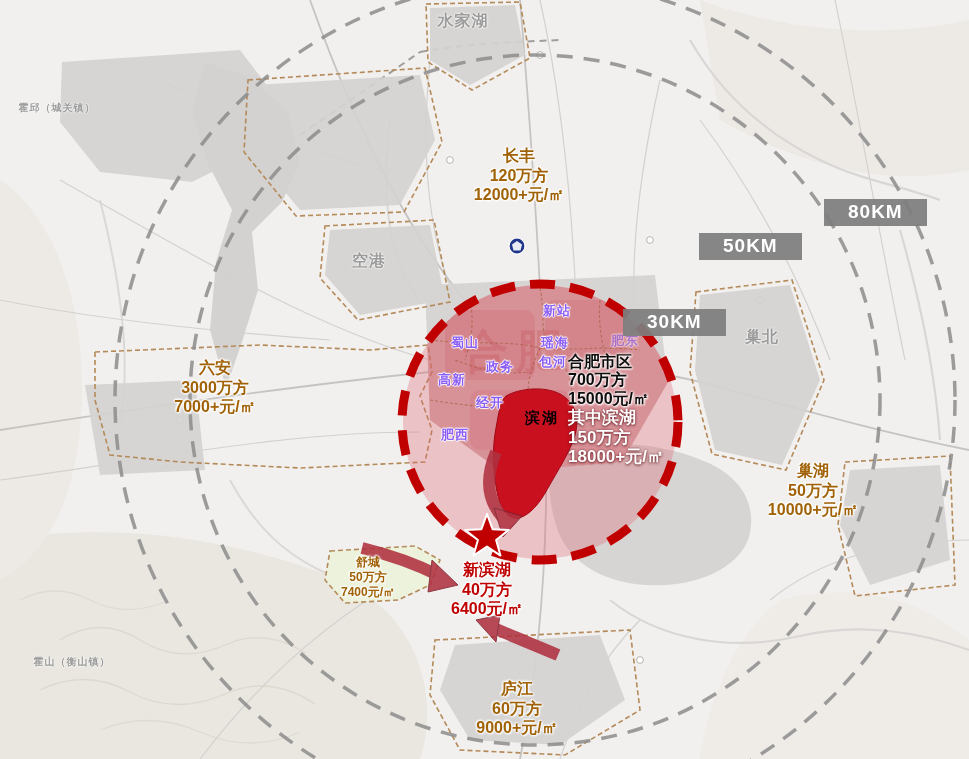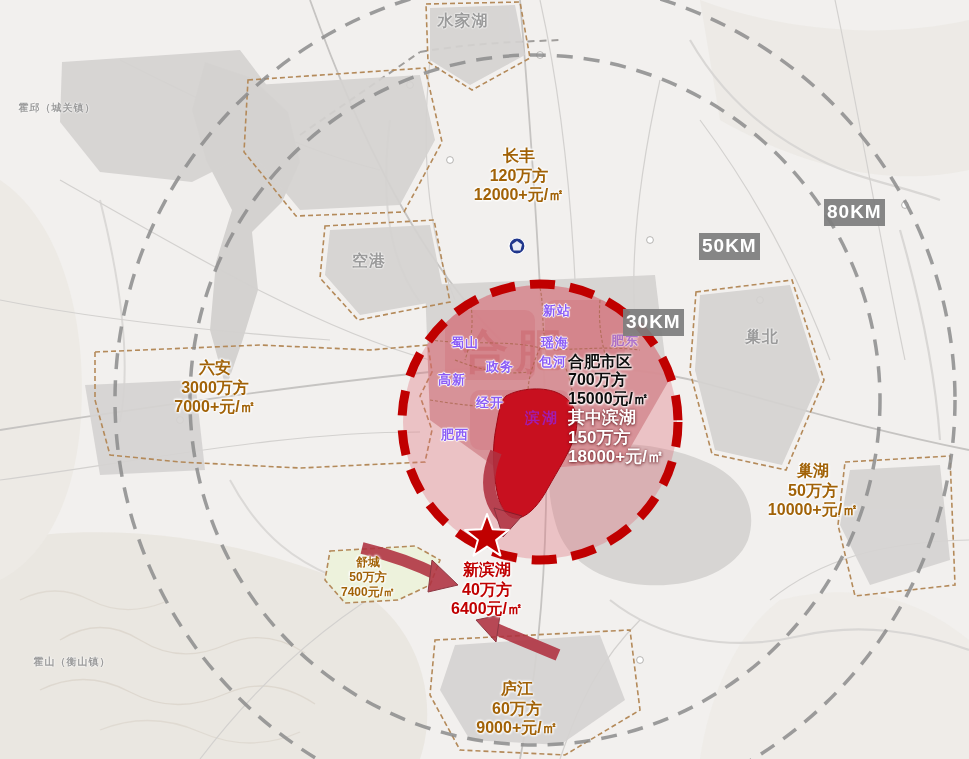--- a/index.html
+++ b/index.html
@@ -18,29 +18,29 @@
   .hefei-block{
     position:absolute;left:616px;top:353px;transform:translateX(-50%);
     text-align:left;font-weight:bold;line-height:1.15;white-space:nowrap;
   }
   .hefei-block .black{color:#0d0d0d;font-size:16px;
     text-shadow:0 0 3px #fff,0 0 3px #fff,1px 1px 2px #fff;}
   .hefei-block .white{color:#fff;font-size:17px;
     text-shadow:0 1px 3px rgba(100,20,26,.85),0 0 2px rgba(100,20,26,.6);}
   .km-badge{
     position:absolute;background:rgba(126,126,126,.93);color:#fff;
-    font-weight:bold;font-size:19px;padding:2px 3px 3px;letter-spacing:1px;
+    font-weight:bold;font-size:19px;padding:2px 24px 3px;letter-spacing:1px;
   }
   .district{
     position:absolute;transform:translate(-50%,-50%);color:#8b5cf6;font-weight:bold;
     font-size:13px;letter-spacing:1px;
     text-shadow:0 1px 1px #fff,0 -1px 1px #fff,1px 0 1px #fff,-1px 0 1px #fff;
   }
   .district.faint{opacity:.55;}
-  .district.on-red{color:#a21caf;font-size:15px;text-shadow:none;letter-spacing:2px;}
+  .district.on-red{color:#000000;font-size:15px;text-shadow:none;letter-spacing:2px;}
   .map-lbl{
     position:absolute;transform:translate(-50%,-50%);color:#9b9b9b;font-weight:bold;
     font-size:16px;letter-spacing:1px;text-shadow:0 0 2px #fff,0 0 2px #fff;white-space:nowrap;
   }
   .map-lbl.tiny{font-size:10px;margin-top:37px;}
   .watermark{
     position:absolute;left:516px;top:352px;transform:translate(-50%,-50%);
     font-size:46px;font-weight:bold;color:rgba(190,58,64,.22);letter-spacing:8px;white-space:nowrap;
   }
 </style>

